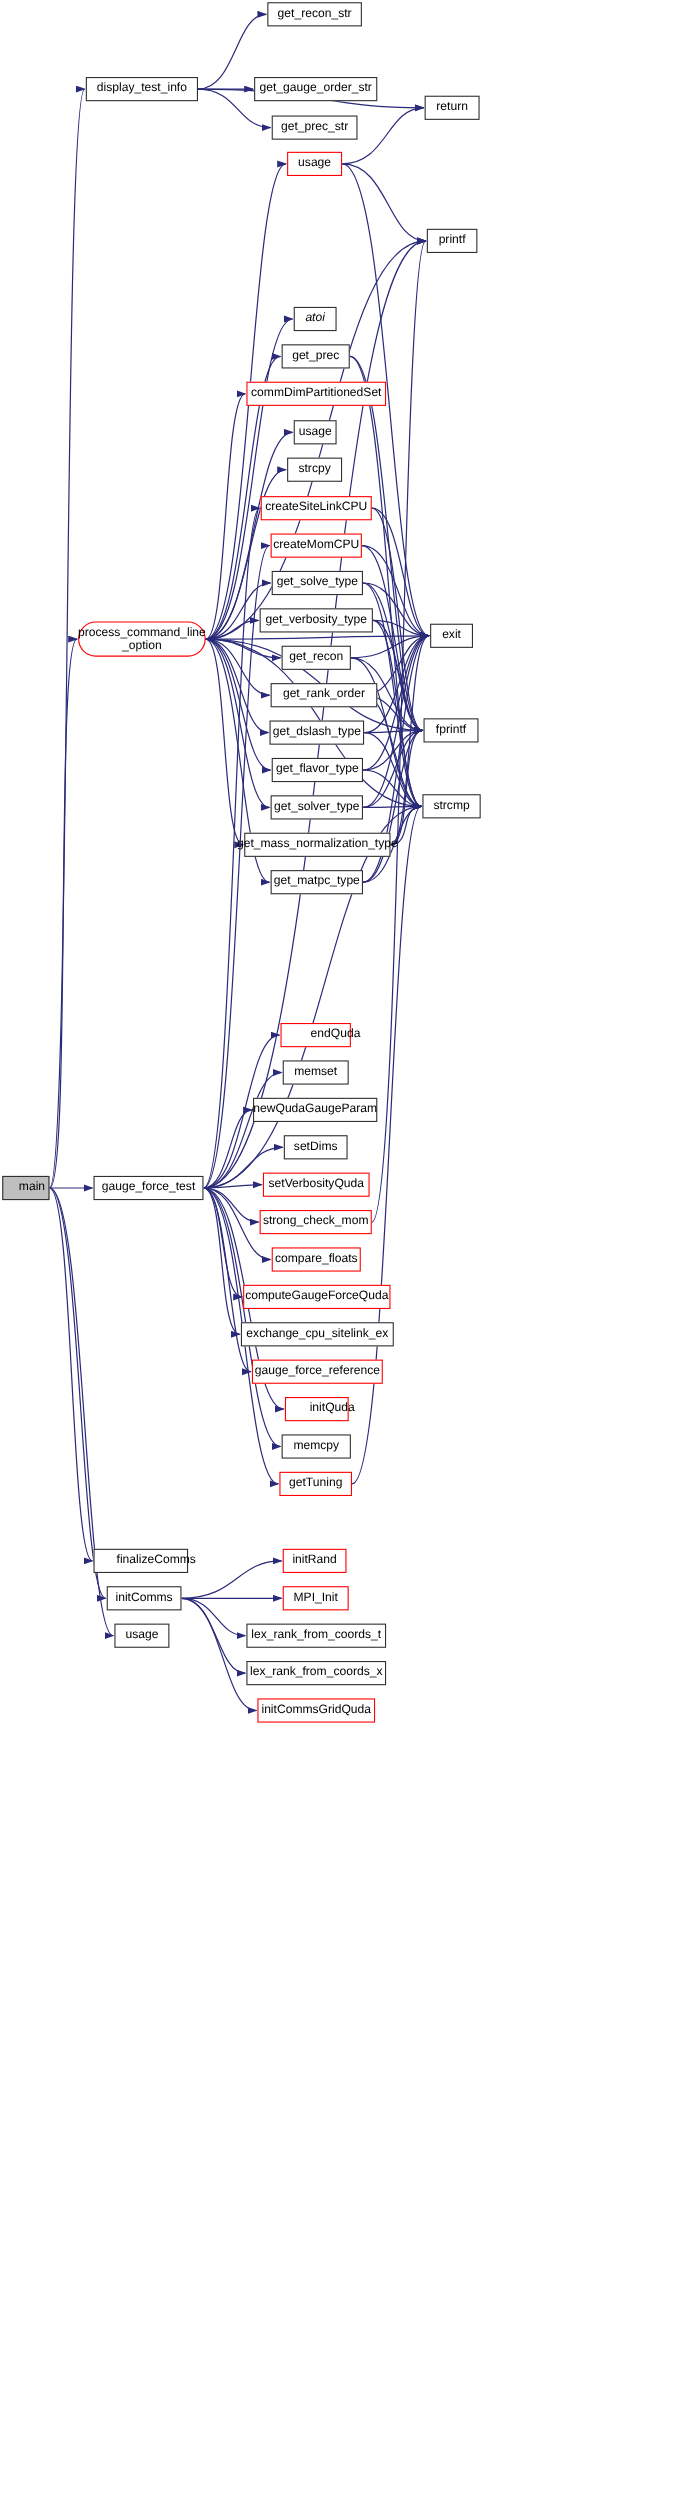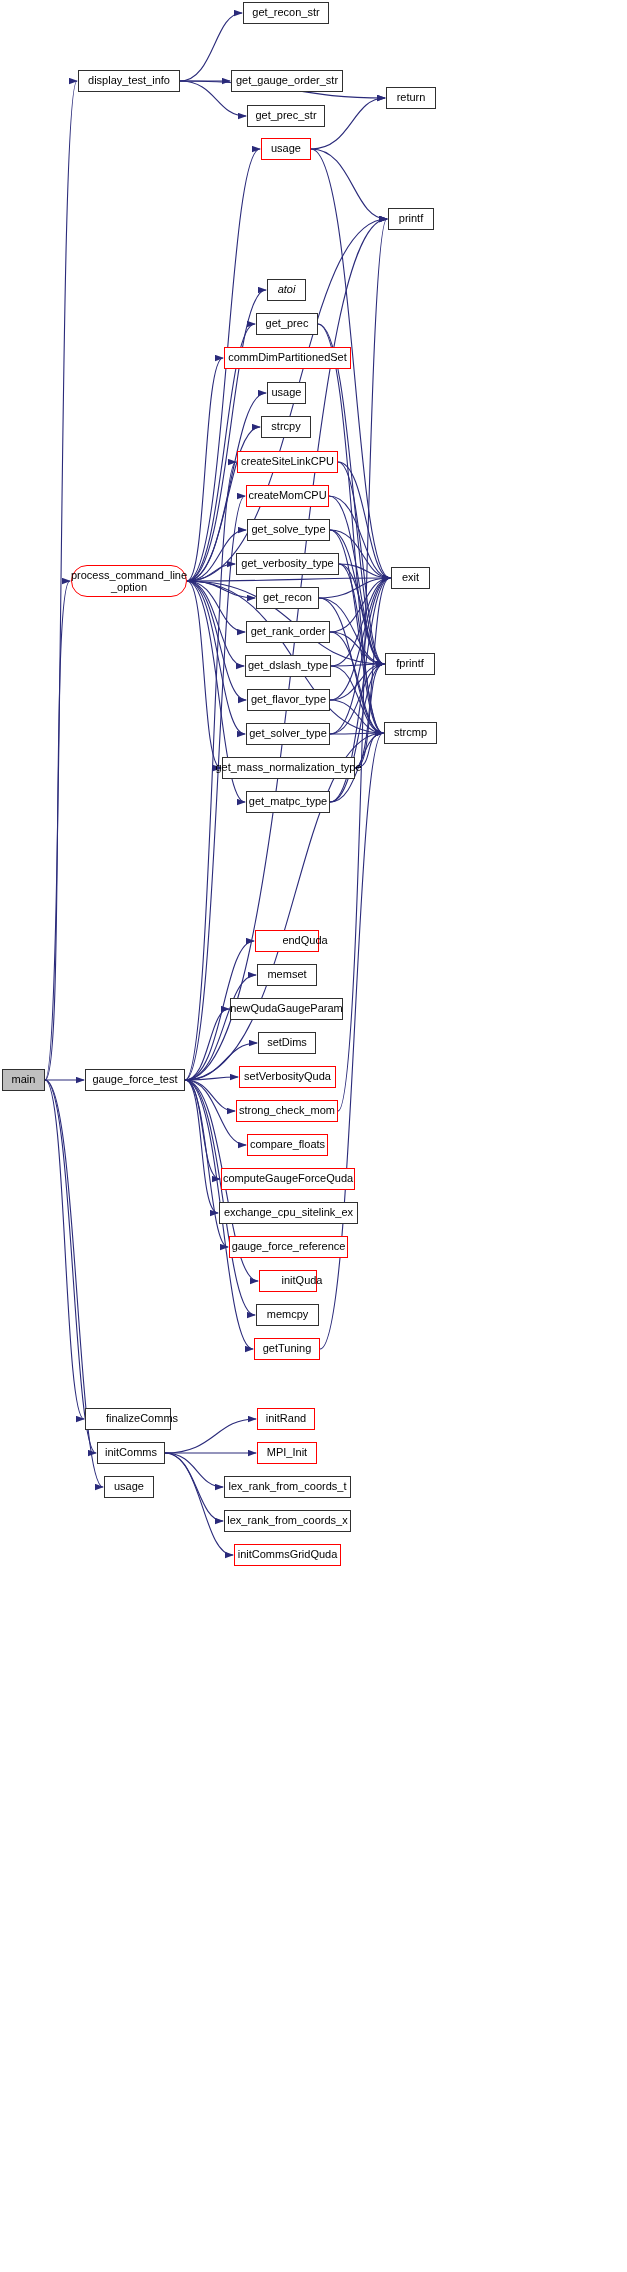--- a/index.html
+++ b/index.html
@@ -3,21 +3,21 @@
 <meta charset="utf-8">
 <style>
   html,body{margin:0;padding:0;background:#ffffff;}
   body{font-family:"Liberation Sans","DejaVu Sans",sans-serif;}
   #canvas{position:relative;width:627px;height:2272px;background:#fff;overflow:hidden;}
   svg#edges{position:absolute;left:0;top:0;width:627px;height:2272px;pointer-events:none;}
   .node{position:absolute;box-sizing:border-box;background:#ffffff;
         border:1px solid #303030;display:flex;align-items:center;justify-content:center;
         font-size:11px;line-height:1.05;color:#000;text-align:center;white-space:pre;}
   .node.red{border:1px solid #ff0000;}
-  .node.cur{background:#bfbfbf;border:1px solid #303030;}
+  .node.cur{background:#bfbfbf;border:1px solid #303030;justify-content:flex-end;}
   .node .lbl{display:block;padding:0 3px;}
   .node.two{line-height:1.12;white-space:pre-line;}
 </style>
 </head>
 <body>
 
 <div id="canvas">
   <svg id="edges" viewBox="0 0 627 2272">
     <defs>
       <marker id="ah" markerWidth="9" markerHeight="9" refX="8" refY="3.2" orient="auto" markerUnits="userSpaceOnUse">
@@ -127,21 +127,21 @@
     <div class="node" style="left: 267px; top: 279px; width: 39px; height: 22px; font-style: italic;"><span class="lbl">atoi</span></div>
     <div class="node" style="left: 256px; top: 313px; width: 62px; height: 22px;"><span class="lbl">get_prec</span></div>
     <div class="node red" style="left: 224px; top: 347px; width: 127px; height: 22px;"><span class="lbl">commDimPartitionedSet</span></div>
     <div class="node" style="left: 267px; top: 382px; width: 39px; height: 22px;"><span class="lbl">usage</span></div>
     <div class="node" style="left: 261px; top: 416px; width: 50px; height: 22px;"><span class="lbl">strcpy</span></div>
     <div class="node red" style="left: 237px; top: 451px; width: 101px; height: 22px;"><span class="lbl">createSiteLinkCPU</span></div>
     <div class="node red" style="left: 246px; top: 485px; width: 83px; height: 22px;"><span class="lbl">createMomCPU</span></div>
     <div class="node" style="left: 247px; top: 519px; width: 83px; height: 22px;"><span class="lbl">get_solve_type</span></div>
     <div class="node" style="left: 236px; top: 553px; width: 103px; height: 22px;"><span class="lbl">get_verbosity_type</span></div>
     <div class="node" style="left: 256px; top: 587px; width: 63px; height: 22px;"><span class="lbl">get_recon</span></div>
-    <div class="node" style="left: 246px; top: 621px; width: 84px; height: 22px;"><span class="lbl">get_rank_order</span></div>
+    <div class="node" style="left: 246px; top: 621px; width: 97px; height: 22px;"><span class="lbl">get_rank_order</span></div>
     <div class="node" style="left: 245px; top: 655px; width: 86px; height: 22px;"><span class="lbl">get_dslash_type</span></div>
     <div class="node" style="left: 247px; top: 689px; width: 83px; height: 22px;"><span class="lbl">get_flavor_type</span></div>
     <div class="node" style="left: 246px; top: 723px; width: 84px; height: 22px;"><span class="lbl">get_solver_type</span></div>
     <div class="node" style="left: 222px; top: 757px; width: 133px; height: 22px;"><span class="lbl">get_mass_normalization_type</span></div>
     <div class="node" style="left: 246px; top: 791px; width: 84px; height: 22px;"><span class="lbl">get_matpc_type</span></div>
     <div class="node" style="left: 391px; top: 567px; width: 39px; height: 22px;"><span class="lbl">exit</span></div>
     <div class="node" style="left: 385px; top: 653px; width: 50px; height: 22px;"><span class="lbl">fprintf</span></div>
     <div class="node" style="left: 384px; top: 722px; width: 53px; height: 22px;"><span class="lbl">strcmp</span></div>
     <div class="node red two" style="left: 71px; top: 565px; width: 116px; height: 32px; border-radius: 16px;"><span class="lbl">process_command_line
 _option</span></div>

